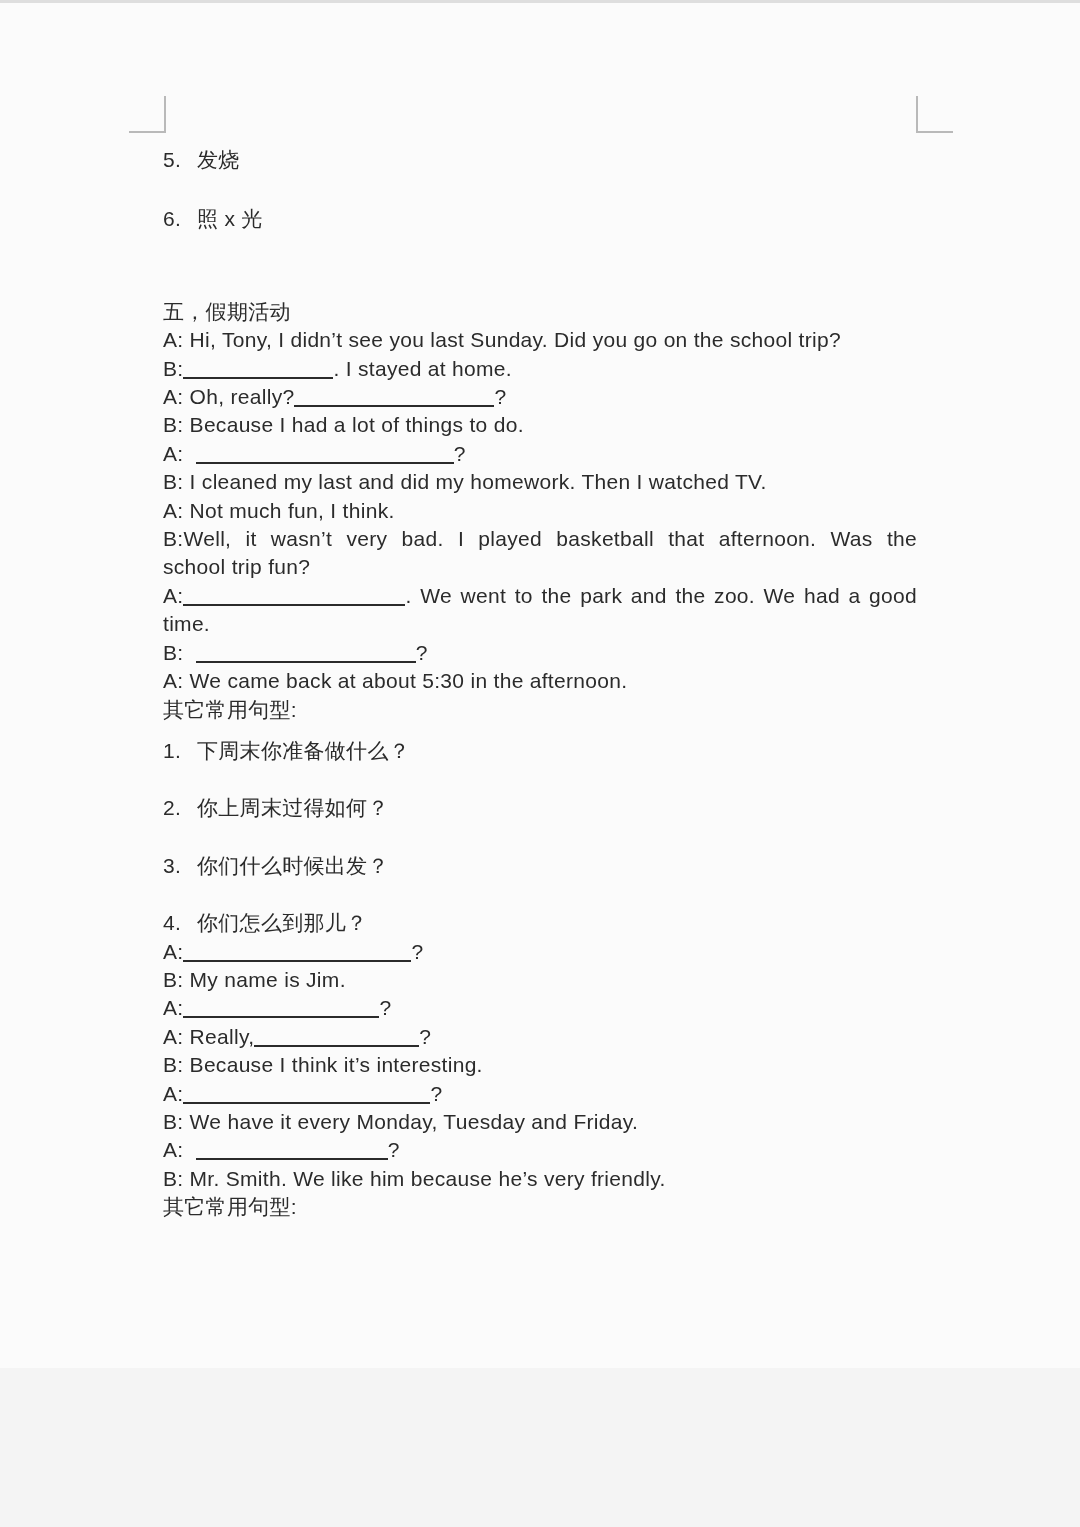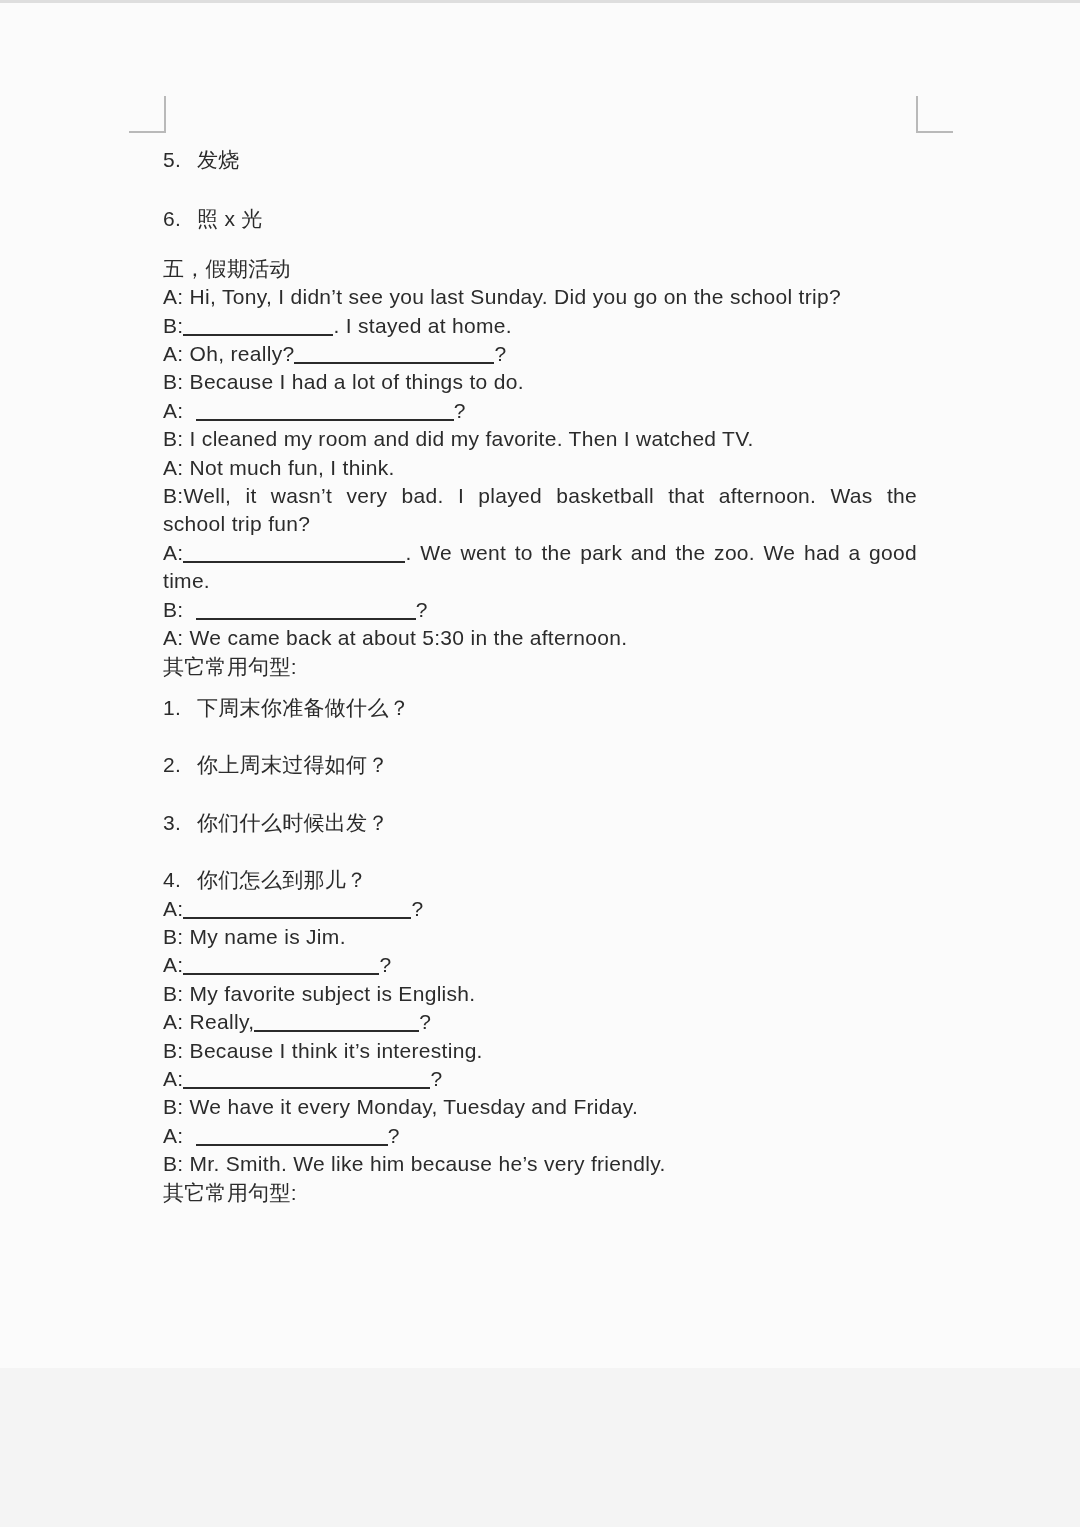--- a/index.html
+++ b/index.html
@@ -39,21 +39,21 @@
     width: 754px;
     font-size: 21px;
     letter-spacing: 0.3px;
   }
   .item-row { line-height: 28.4px; white-space: nowrap; }
   .item-row .num { display: inline-block; width: 34px; }
   #top-item-5 { margin-top: 146px; }
   #top-item-6 { margin-top: 31px; }
 
   .heading { line-height: 28.4px; }
-  #section5-heading { margin-top: 21px; }
+  #section5-heading { margin-top: 64px; }
   #section6-heading { margin-top: 39px; }
 
   .dline {
     line-height: 28.4px;
     min-height: 28.4px;
   }
   .dline.justify {
     text-align: justify;
     text-align-last: justify;
   }
@@ -89,21 +89,21 @@
     </div>
 
     <div class="heading" id="section5-heading">五，假期活动</div>
 
     <div class="dialog">
         <div class="dline"><span>A: Hi, Tony, I didn’t see you last Sunday. Did you go on the school trip?</span></div>
         <div class="dline"><span>B:</span><span class="blank" style="width: 150px;"></span><span>. I stayed at home.</span></div>
         <div class="dline"><span>A: Oh, really?</span><span class="blank" style="width: 200px;"></span><span>?</span></div>
         <div class="dline"><span>B: Because I had a lot of things to do.</span></div>
         <div class="dline"><span>A: &nbsp;</span><span class="blank" style="width: 258px;"></span><span>?</span></div>
-        <div class="dline"><span>B: I cleaned my room and did my favorite. Then I watched TV.</span></div>
+        <div class="dline"><span>B: I cleaned my last and did my homework. Then I watched TV.</span></div>
         <div class="dline"><span>A: Not much fun, I think.</span></div>
         <div class="dline justify"><span>B:Well, it wasn’t very bad. I played basketball that afternoon. Was the</span></div>
         <div class="dline"><span>school trip fun?</span></div>
         <div class="dline justify"><span>A:</span><span class="blank" style="width: 222px;"></span><span>. We went to the park and the zoo. We had a good</span></div>
         <div class="dline"><span>time.</span></div>
         <div class="dline"><span>B: &nbsp;</span><span class="blank" style="width: 220px;"></span><span>?</span></div>
         <div class="dline"><span>A: We came back at about 5:30 in the afternoon.</span></div>
       </div>
 
     <div class="other-label">其它常用句型:</div>
@@ -121,21 +121,20 @@
       <div class="item-row">
         <span class="num">4.</span><span>你们怎么到那儿？</span>
       </div>
     </div>
 
 
     <div class="dialog">
         <div class="dline"><span>A:</span><span class="blank" style="width: 228px;"></span><span>?</span></div>
         <div class="dline"><span>B: My name is Jim.</span></div>
         <div class="dline"><span>A:</span><span class="blank" style="width: 196px;"></span><span>?</span></div>
-        <div class="dline"><span>B: My favorite subject is English.</span></div>
         <div class="dline"><span>A: Really,</span><span class="blank" style="width: 165px;"></span><span>?</span></div>
         <div class="dline"><span>B: Because I think it’s interesting.</span></div>
         <div class="dline"><span>A:</span><span class="blank" style="width: 247px;"></span><span>?</span></div>
         <div class="dline"><span>B: We have it every Monday, Tuesday and Friday.</span></div>
         <div class="dline"><span>A: &nbsp;</span><span class="blank" style="width: 192px;"></span><span>?</span></div>
         <div class="dline"><span>B: Mr. Smith. We like him because he’s very friendly.</span></div>
       </div>
 
     <div class="other-label">其它常用句型:</div>
 

